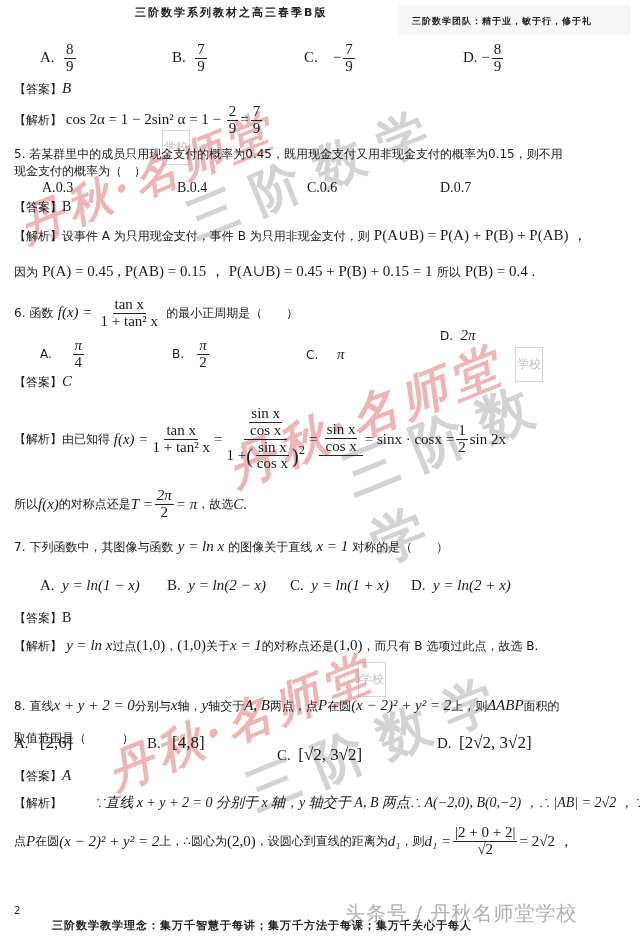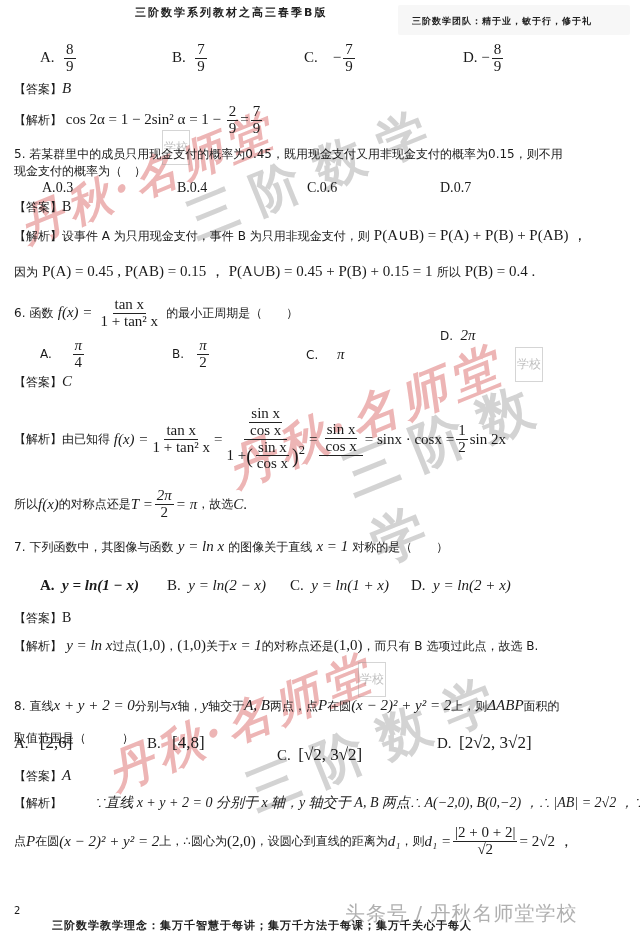--- a/index.html
+++ b/index.html
@@ -185,21 +185,21 @@
 </div>
 
 <div class="abs" style="left:14px; top:538px;">
   <span class="cjk">7.</span>
   <span class="cjk">下列函数中，其图像与函数</span>
   <span class="m it">y = ln x</span>
   <span class="cjk">的图像关于直线</span>
   <span class="m it">x = 1</span>
   <span class="cjk">对称的是（　　）</span>
 </div>
-<div class="abs m" style="left:40px; top:577px;font-weight:bold;"><span>A.</span>&nbsp;&nbsp;<span class="it">y = ln(1 − x)</span></div>
+<div class="abs m" style="left:40px; top:577px;"><span>A.</span>&nbsp;&nbsp;<span class="it">y = ln(1 − x)</span></div>
 <div class="abs m" style="left:167px; top:577px;"><span>B.</span>&nbsp;&nbsp;<span class="it">y = ln(2 − x)</span></div>
 <div class="abs m" style="left:290px; top:577px;"><span>C.</span>&nbsp;&nbsp;<span class="it">y = ln(1 + x)</span></div>
 <div class="abs m" style="left:411px; top:577px;"><span>D.</span>&nbsp;&nbsp;<span class="it">y = ln(2 + x)</span></div>
 <div class="abs" style="left:14px; top:610px;">
   <span class="tag">【答案】</span><span class="serif" style="font-size:14px;">B</span>
 </div>
 <div class="abs" style="left:14px; top:637px;">
   <span class="tag">【解析】</span>
   <span class="m it">y = ln x</span><span class="cjk">过点</span><span class="m">(1,0)</span><span class="cjk">，</span><span class="m">(1,0)</span><span class="cjk">关于</span><span class="m it">x = 1</span><span class="cjk">的对称点还是</span><span class="m">(1,0)</span><span class="cjk">，而只有 B 选项过此点，故选 B.</span>
 </div>

